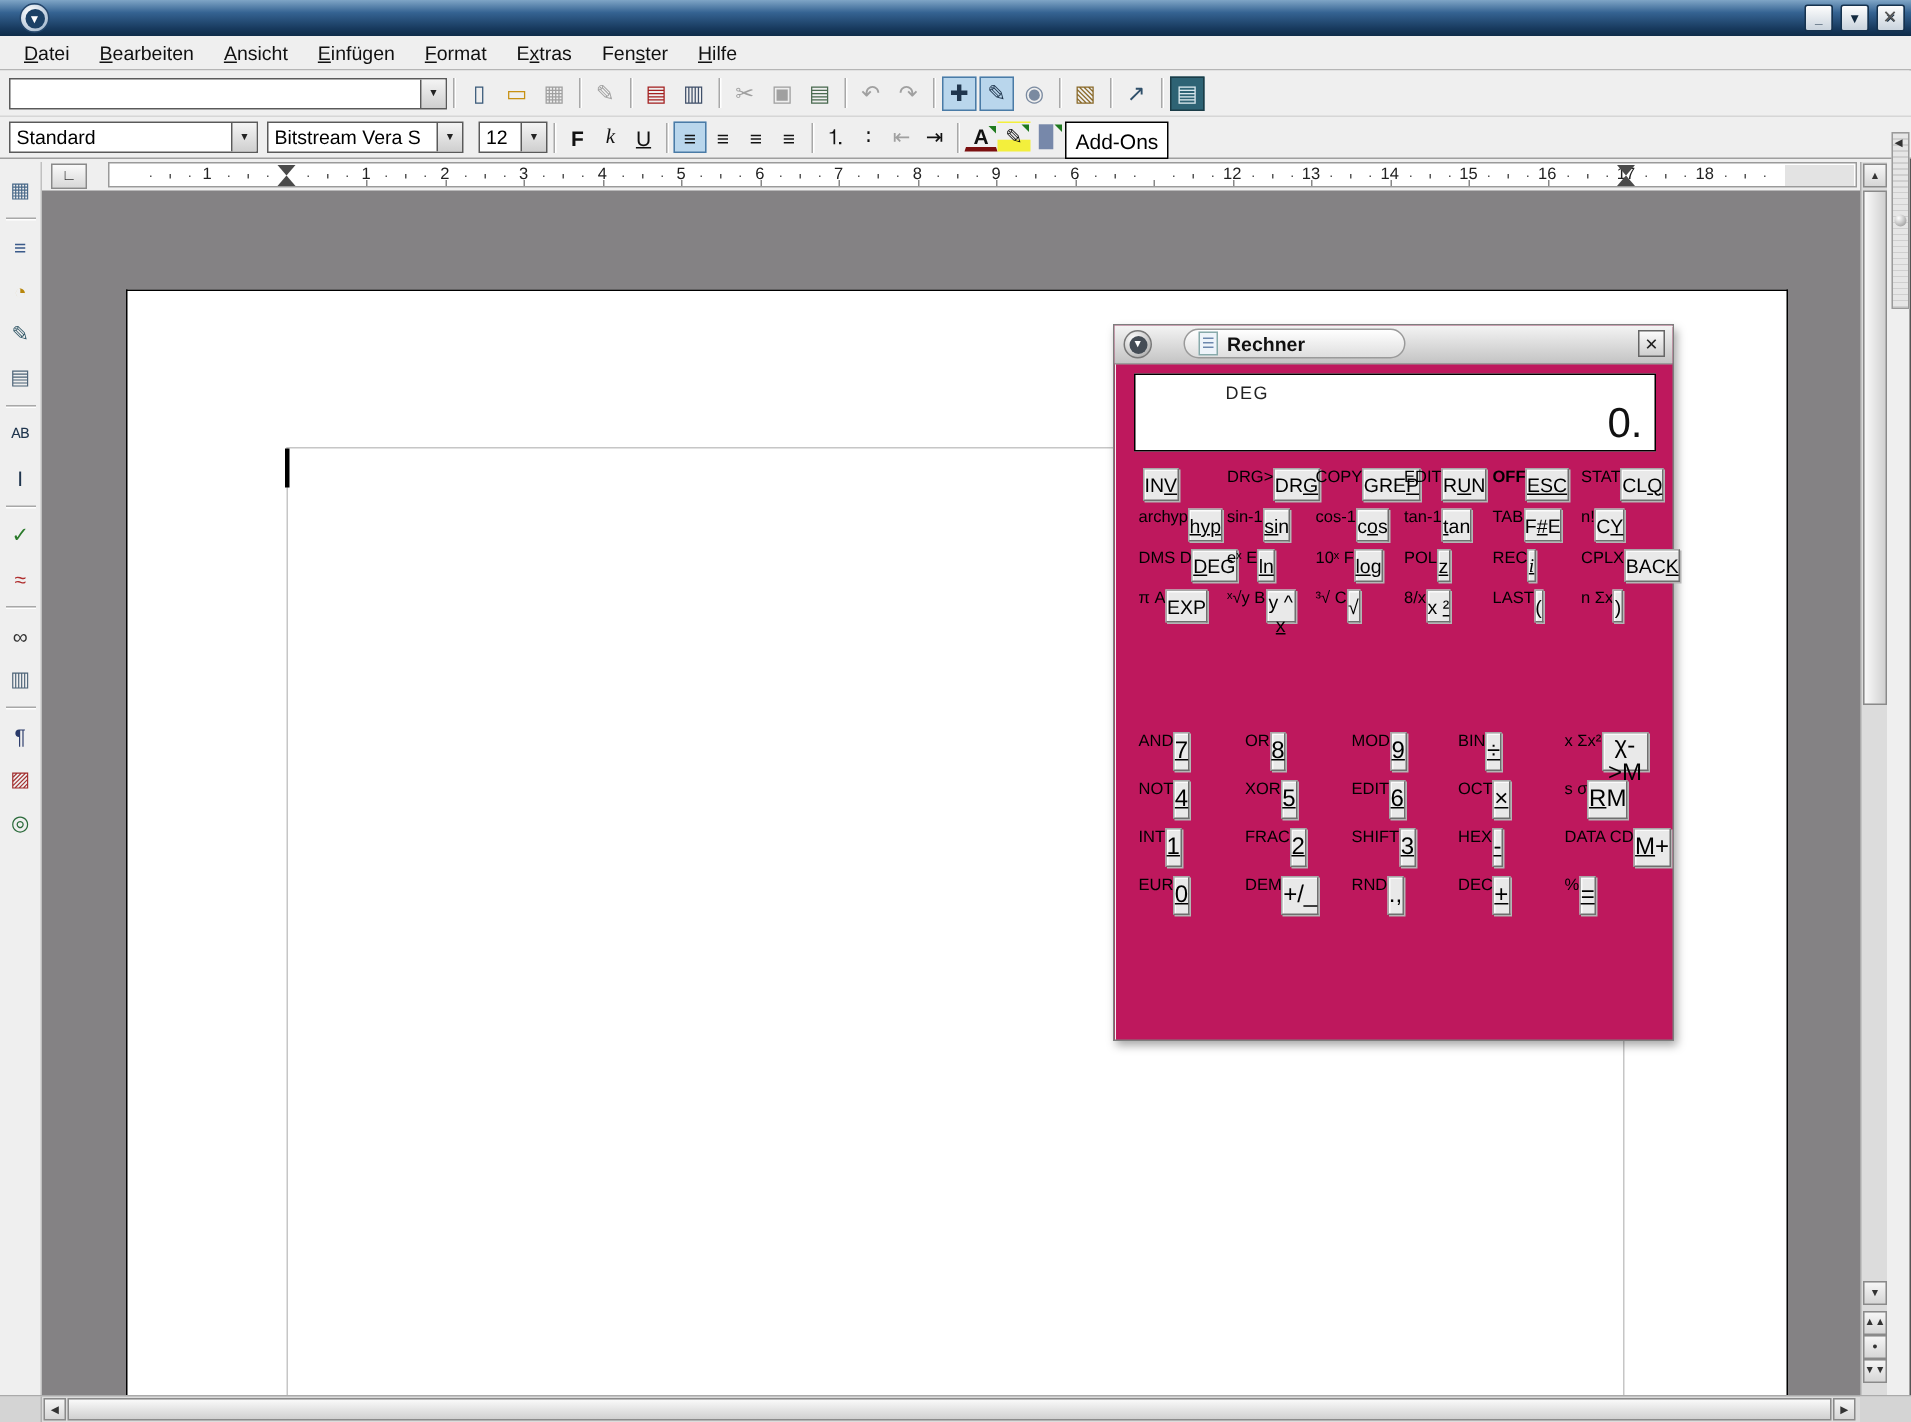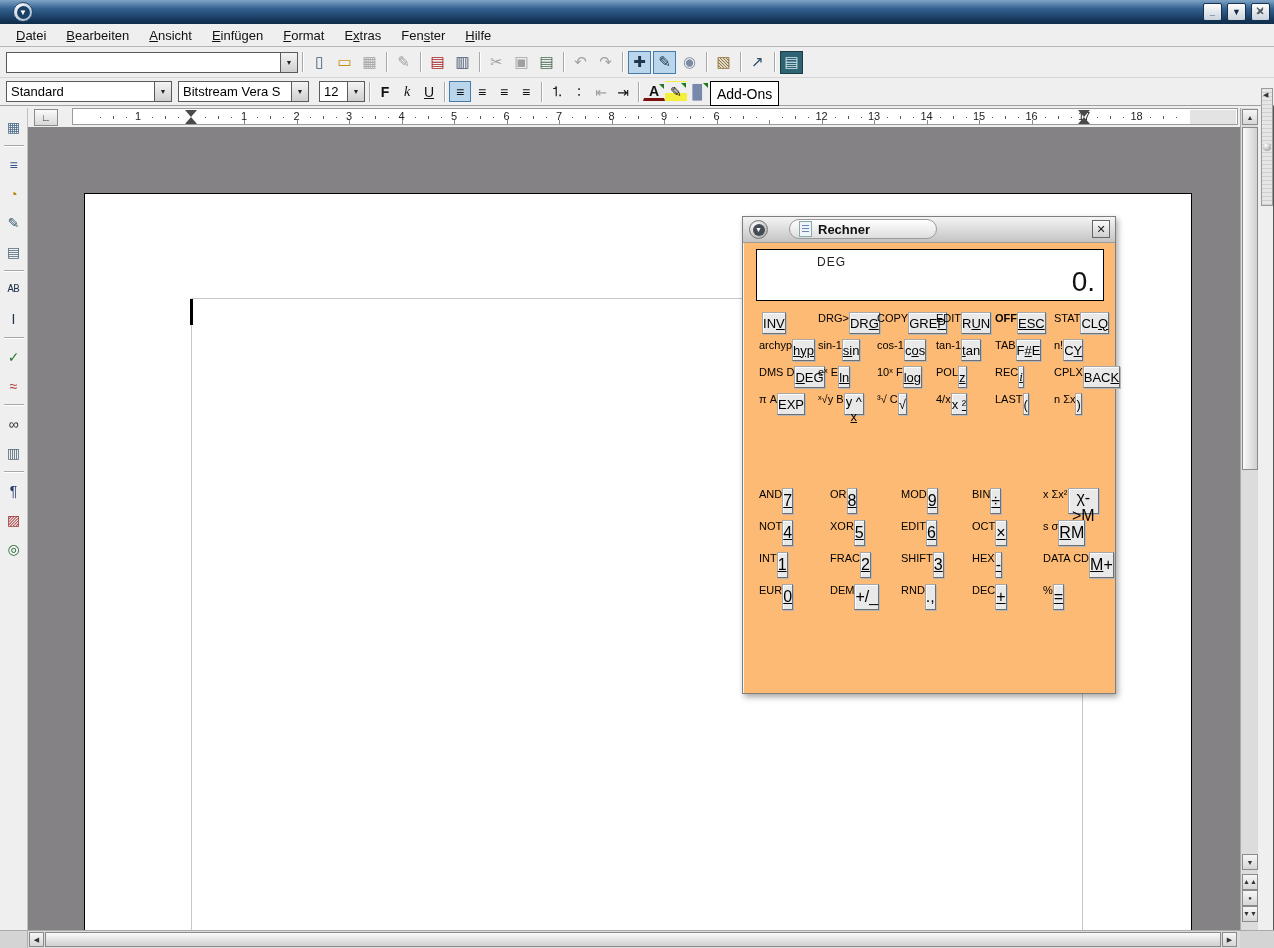--- a/index.html
+++ b/index.html
@@ -113,21 +113,21 @@
   #hs-right{left:1222px}
   #hs-corner-r{position:absolute;left:1240px;top:0;width:34px;height:18px;background:#d4d4d4;}
   
   #edgestrip{position:absolute;left:1261px;top:88px;width:12px;height:118px;background:#e6e6e6;
     border:1px solid #9a9a9a;box-sizing:border-box;
     background-image:repeating-linear-gradient(0deg,#cfcfcf 0 1px,transparent 1px 4px);}
   #edgestrip .arr{position:absolute;left:1px;top:2px;font-size:7px;color:#333;}
   #edgestrip .knob{position:absolute;left:1px;top:54px;width:8px;height:8px;border-radius:50%;
     background:radial-gradient(circle at 35% 30%,#fff,#b9b9b9 60%,#8a8a8a);}
   
-  #calc{position:absolute;left:742px;top:216px;width:374px;height:478px;background:#fdba74;
+  #calc{position:absolute;left:742px;top:216px;width:374px;height:478px;background:#be185d;
     border:1px solid #7e7e7e;box-shadow:2px 3px 6px rgba(0,0,0,.35), inset 1px 1px 0 #f4f4f4;
     box-sizing:border-box;z-index:30;}
   #calc-title{position:absolute;left:0;top:0;width:100%;height:25px;
     background:linear-gradient(#f4f4f4,#c4c4c4);border-bottom:1px solid #9b9b9b;}
   .calc-capsule{position:absolute;left:46px;top:2px;width:148px;height:20px;border-radius:10px;
     border:1px solid #9a9a9a;background:linear-gradient(#ffffff,#dedede);display:flex;
     align-items:center;padding:0 9px;gap:6px;box-sizing:border-box;}
   .calc-capsule .doc-ico{border-color:#8aa;background:#eef4fa;}
   .calc-title-text{font-size:13px;font-weight:bold;color:#111;}
   .calc-menu-btn{position:absolute;left:6px;top:3px;width:19px;height:19px;border-radius:50%;
@@ -516,21 +516,21 @@
       </div>
       <div class="kcell">
         <div class="ktag">ˣ√y  B</div>
         <button class="key">y ^ <span class="u">x</span></button>
       </div>
       <div class="kcell">
         <div class="ktag">³√  C</div>
         <button class="key">√</button>
       </div>
       <div class="kcell">
-        <div class="ktag">4/x</div>
+        <div class="ktag">8/x</div>
         <button class="key">x <span class="u">²</span></button>
       </div>
       <div class="kcell">
         <div class="ktag">LAST</div>
         <button class="key">(</button>
       </div>
       <div class="kcell">
         <div class="ktag">n  Σx</div>
         <button class="key">)</button>
       </div>

